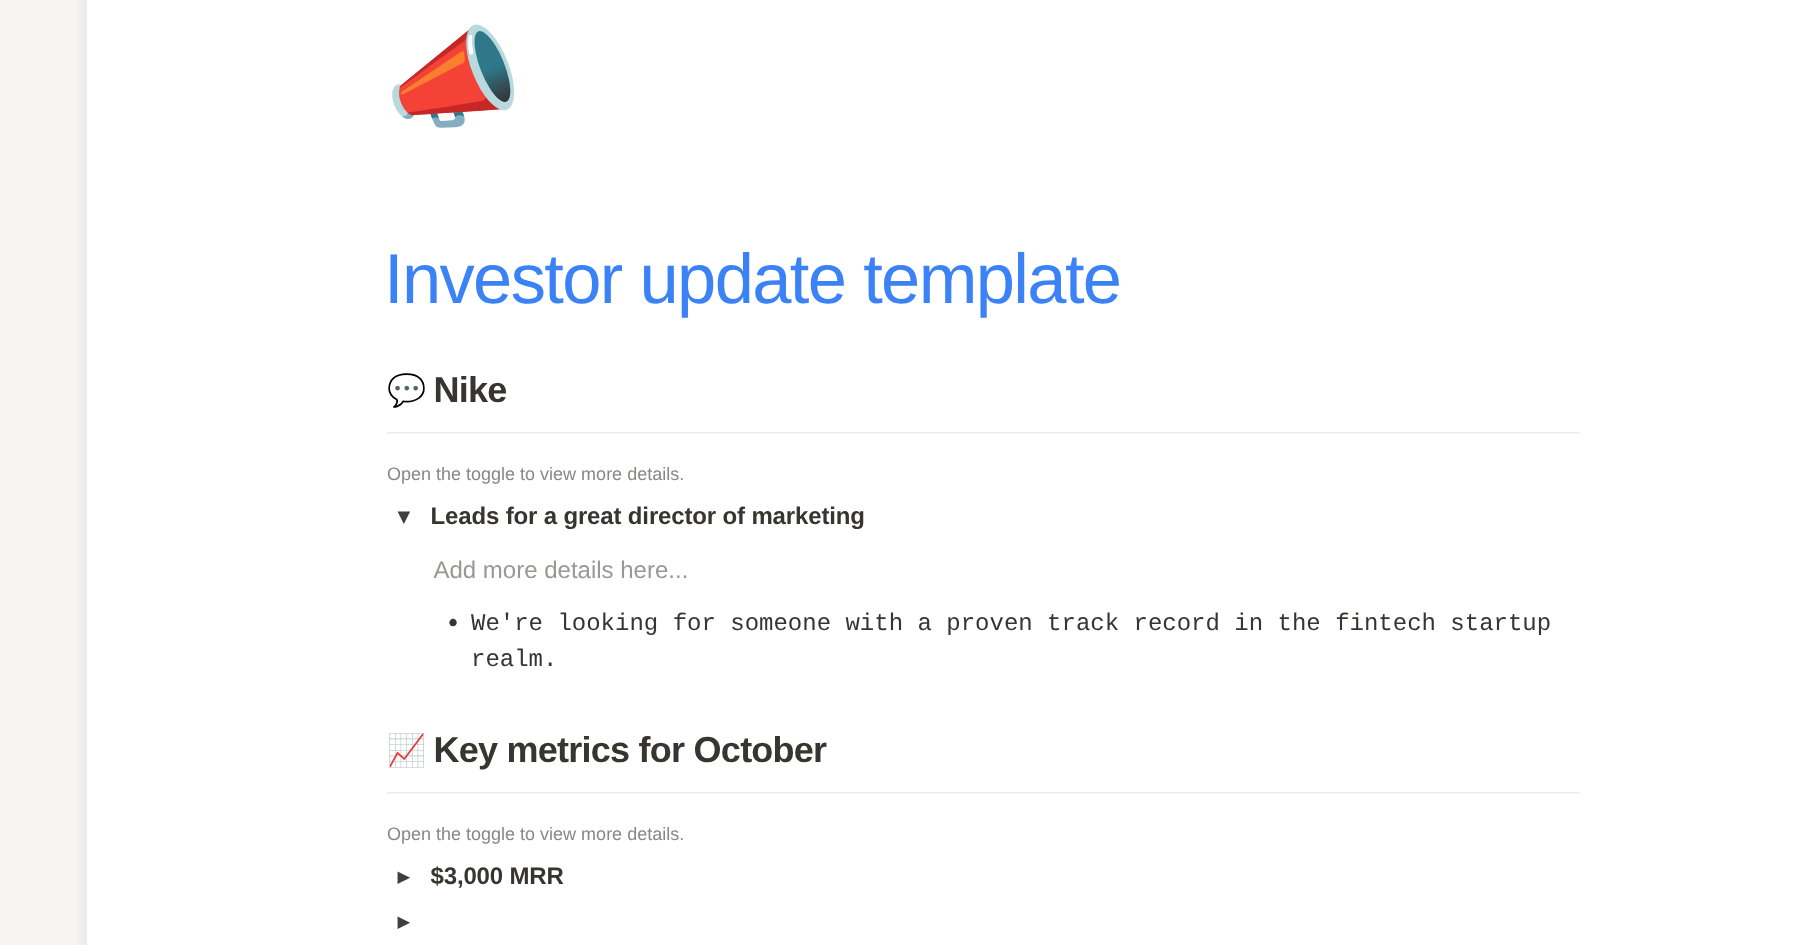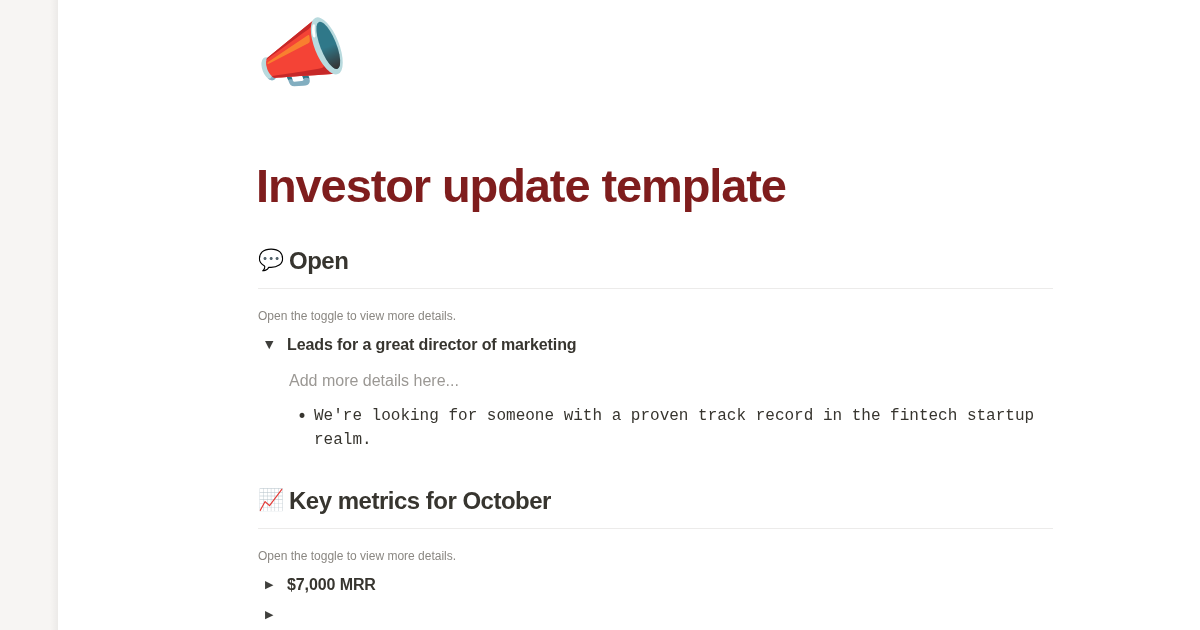--- a/index.html
+++ b/index.html
@@ -64,24 +64,24 @@
     display: block;
     margin-top: 16px;
     margin-left: -2px;
     font-family: "DejaVu Sans", sans-serif;
     user-select: none;
   }
 
   
   .page-title {
     font-size: 47px;
-    font-weight: 700;
+    font-weight: 400;
     letter-spacing: -1.1px;
     line-height: 1.1;
-    color: #7f1d1d;
+    color: #3b82f6;
     margin-top: 48px;
     margin-left: -2px;
   }
 
   
   .section {
     margin-top: 34px;
   }
   .section-heading {
     display: flex;
@@ -195,21 +195,21 @@
   <div class="content-column">
 
     <div class="page-icon">📣</div>
 
     <h1 class="page-title">Investor update template</h1>
 
     <div id="sections-container">
         <div class="section">
           <div class="section-heading">
             <span class="sec-emoji">💬</span>
-            <span>Open</span>
+            <span>Nike</span>
           </div>
           <div class="section-divider"></div>
           <div class="hint-text">Open the toggle to view more details.</div>
           <div class="toggle-list">
             <div class="toggle">
               <div class="toggle-header">
                 <span class="toggle-arrow">▼</span>
                 <span class="toggle-title">Leads for a great director of marketing</span>
               </div>
               <div class="toggle-children">
@@ -228,21 +228,21 @@
           <div class="section-heading">
             <span class="sec-emoji">📈</span>
             <span>Key metrics for October</span>
           </div>
           <div class="section-divider"></div>
           <div class="hint-text">Open the toggle to view more details.</div>
           <div class="toggle-list">
             <div class="toggle">
               <div class="toggle-header">
                 <span class="toggle-arrow">▶</span>
-                <span class="toggle-title">$7,000 MRR</span>
+                <span class="toggle-title">$3,000 MRR</span>
               </div>
             </div>
             <div class="toggle">
               <div class="toggle-header">
                 <span class="toggle-arrow">▶</span>
               </div>
             </div>
             <div class="toggle">
               <div class="toggle-header">
                 <span class="toggle-arrow">▶</span>

